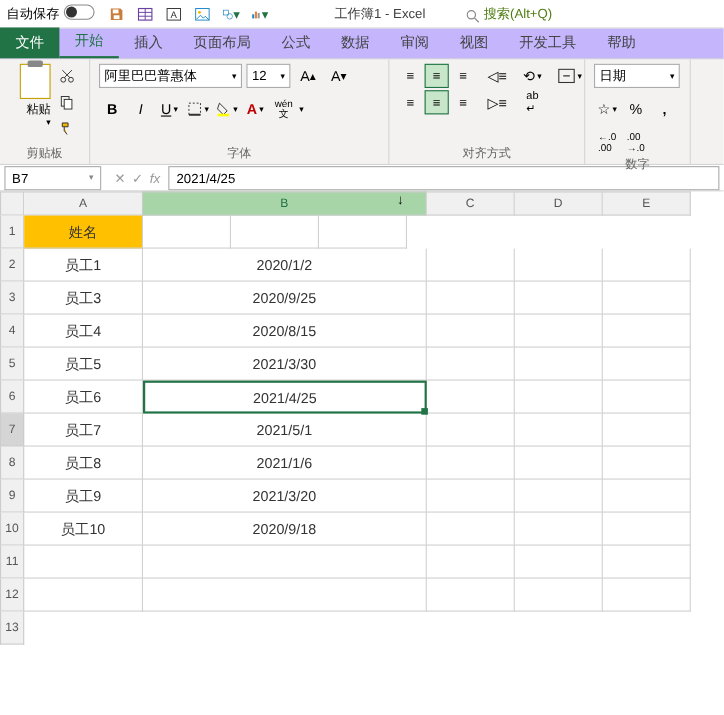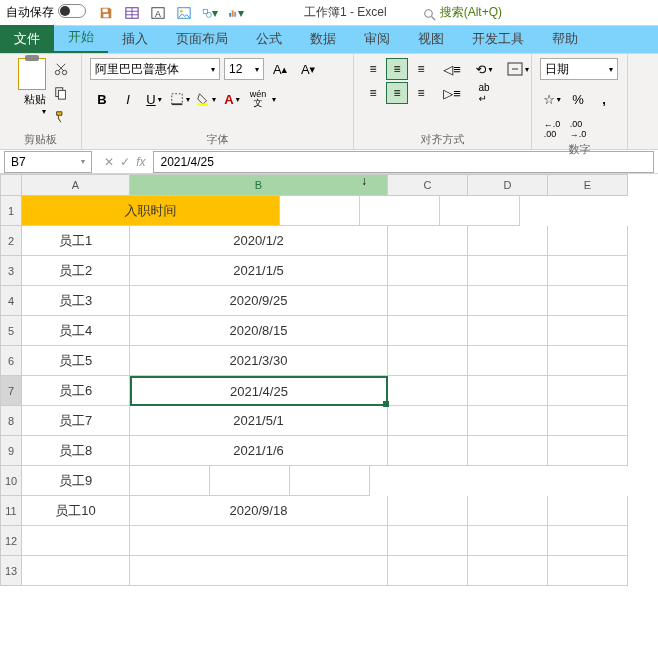--- a/index.html
+++ b/index.html
@@ -7,21 +7,21 @@
 
 .titlebar { height: 26px; background: #fff; border-bottom: 1px solid #d4d4d4; display: flex; align-items: center; padding: 0 6px; }
 .autosave { display: flex; align-items: flex-start; gap: 4px; }
 .toggle { width: 28px; height: 14px; border: 1px solid #888; border-radius: 7px; position: relative; display: inline-block; }
 .toggle::after { content: ""; position: absolute; width: 10px; height: 10px; border-radius: 50%; background: #333; left: 1px; top: 1px; }
 .qat { display: flex; align-items: center; gap: 10px; margin-left: 12px; }
 .qat-icon { width: 16px; height: 16px; display: flex; align-items: center; justify-content: center; color: #217346; cursor: pointer; }
 .title-text { margin-left: 60px; color: #404040; }
 .searchbox { margin-left: 30px; display: flex; align-items: flex-end; gap: 4px; color: #4d7c0f; border: 1px solid transparent; padding: 2px 6px; }
 
-.tabs { height: 28px; background: #7dd3fc; display: flex; align-items: flex-end; border-bottom: 1px solid #d4d4d4; }
+.tabs { height: 28px; background: #c4b5fd; display: flex; align-items: flex-end; border-bottom: 1px solid #d4d4d4; }
 .tab { padding: 5px 14px; font-size: 13px; color: #444; cursor: pointer; }
 .tab.file { background: #217346; color: #fff; }
 .tab.active { border-bottom: 2px solid #217346; color: #217346; font-weight: 500; margin-top: 40px; }
 
 .ribbon { height: 96px; background: #f3f2f1; border-bottom: 1px solid #d4d4d4; display: flex; }
 .group { border-right: 1px solid #d4d4d4; padding: 4px 8px 2px; display: flex; flex-direction: column; position: relative; }
 .group-body { flex: 1; display: flex; align-items: flex-start; gap: 4px; }
 .group-label { text-align: center; font-size: 11px; color: #666; padding-top: 2px; }
 .grp-btncol { display: flex; flex-direction: column; gap: 2px; }
 .icon-btn { width: 22px; height: 22px; display: flex; align-items: center; justify-content: center; cursor: pointer; }
@@ -305,40 +305,33 @@
       <div class="ch wA">A</div>
       <div class="ch wB active">
           <span>B</span>
           <span class="cursor-arrow">↓</span>
         </div>
       <div class="ch wC">C</div>
       <div class="ch wD">D</div>
       <div class="ch wE">E</div>
     </div>
     <div class="row">
-        <div class="cell hdr wB">入职时间</div>
+        <div class="cell hdr wA">姓名</div>
         <div class="cell wC"></div>
         <div class="cell wD"></div>
         <div class="cell wE"></div>
       </div>
     <div class="row">
         <div class="cell wA">员工1</div>
         <div class="cell wB">2020/1/2</div>
         <div class="cell wC"></div>
         <div class="cell wD"></div>
         <div class="cell wE"></div>
       </div>
     <div class="row">
-        <div class="cell wA">员工2</div>
-        <div class="cell wB">2021/1/5</div>
-        <div class="cell wC"></div>
-        <div class="cell wD"></div>
-        <div class="cell wE"></div>
-      </div>
-    <div class="row">
         <div class="cell wA">员工3</div>
         <div class="cell wB">2020/9/25</div>
         <div class="cell wC"></div>
         <div class="cell wD"></div>
         <div class="cell wE"></div>
       </div>
     <div class="row">
         <div class="cell wA">员工4</div>
         <div class="cell wB">2020/8/15</div>
         <div class="cell wC"></div>
@@ -368,20 +361,21 @@
       </div>
     <div class="row">
         <div class="cell wA">员工8</div>
         <div class="cell wB">2021/1/6</div>
         <div class="cell wC"></div>
         <div class="cell wD"></div>
         <div class="cell wE"></div>
       </div>
     <div class="row">
         <div class="cell wA">员工9</div>
+        <div class="cell wB">2021/3/20</div>
         <div class="cell wC"></div>
         <div class="cell wD"></div>
         <div class="cell wE"></div>
       </div>
     <div class="row">
         <div class="cell wA">员工10</div>
         <div class="cell wB">2020/9/18</div>
         <div class="cell wC"></div>
         <div class="cell wD"></div>
         <div class="cell wE"></div>

